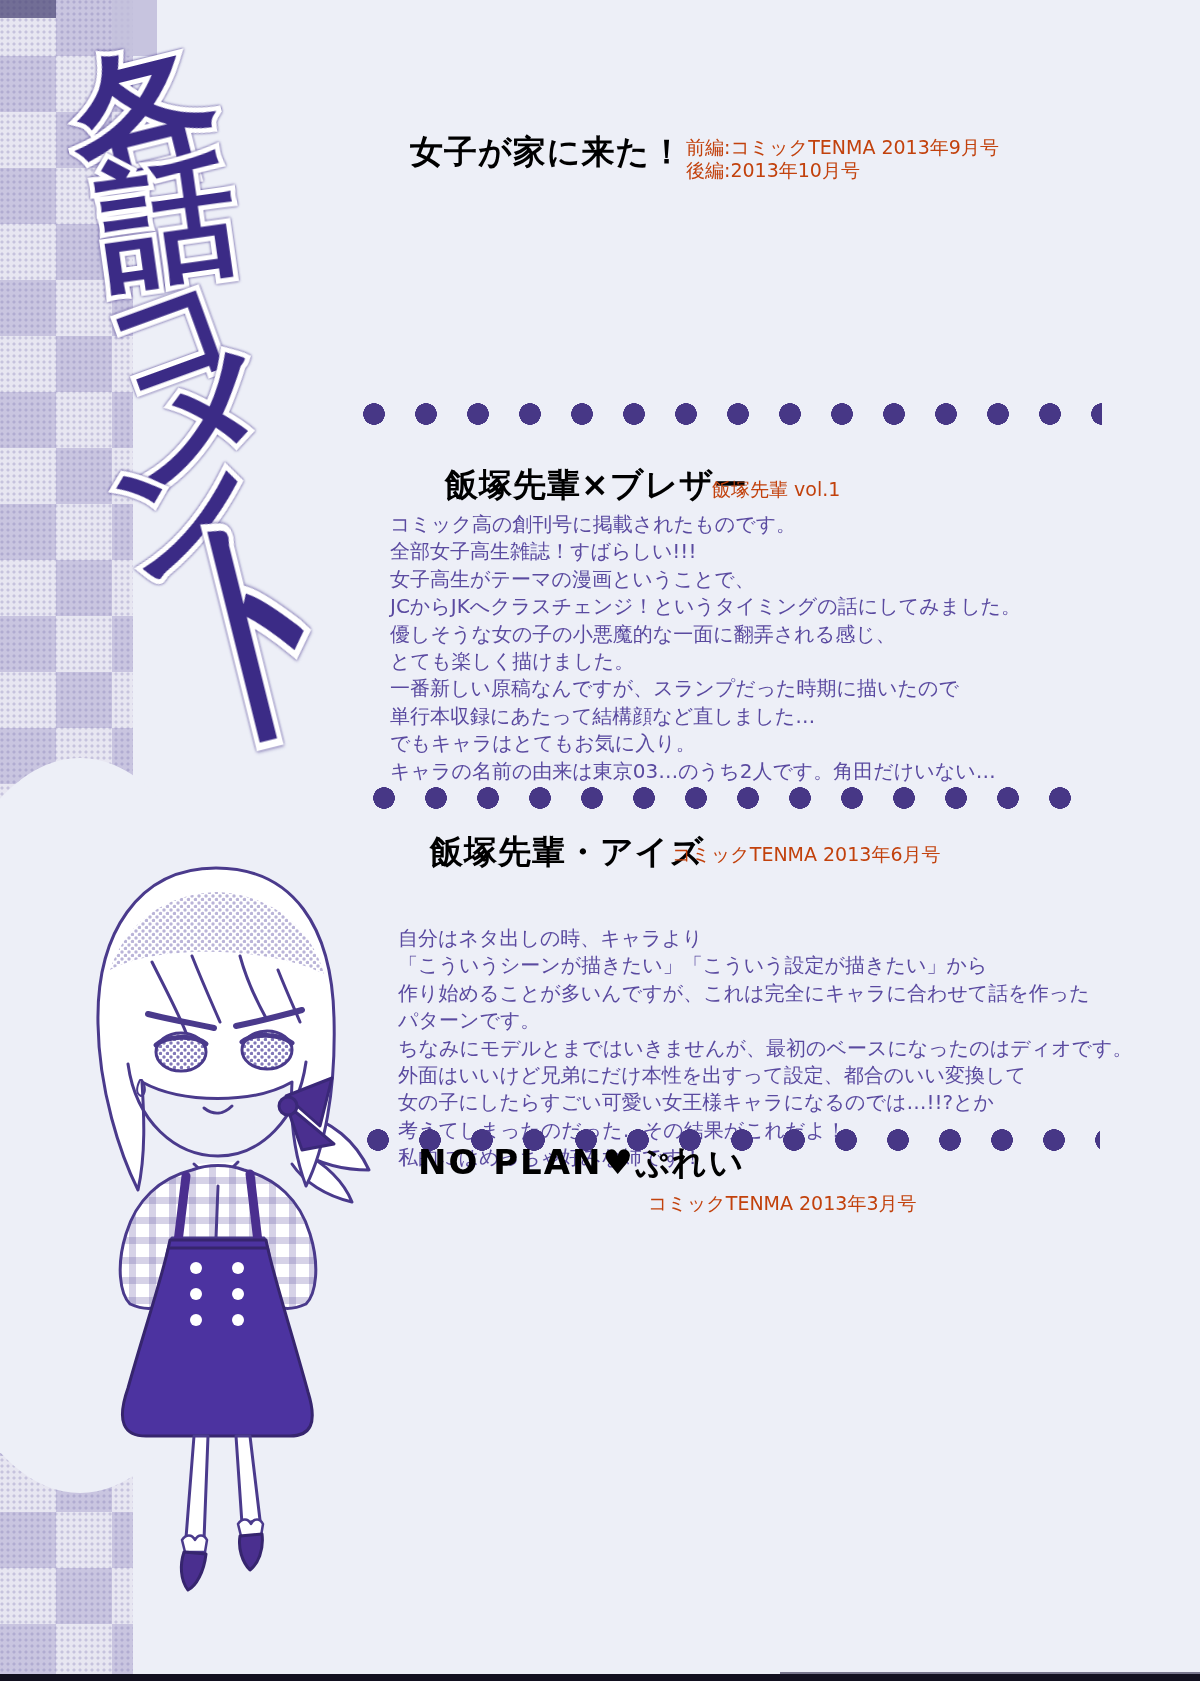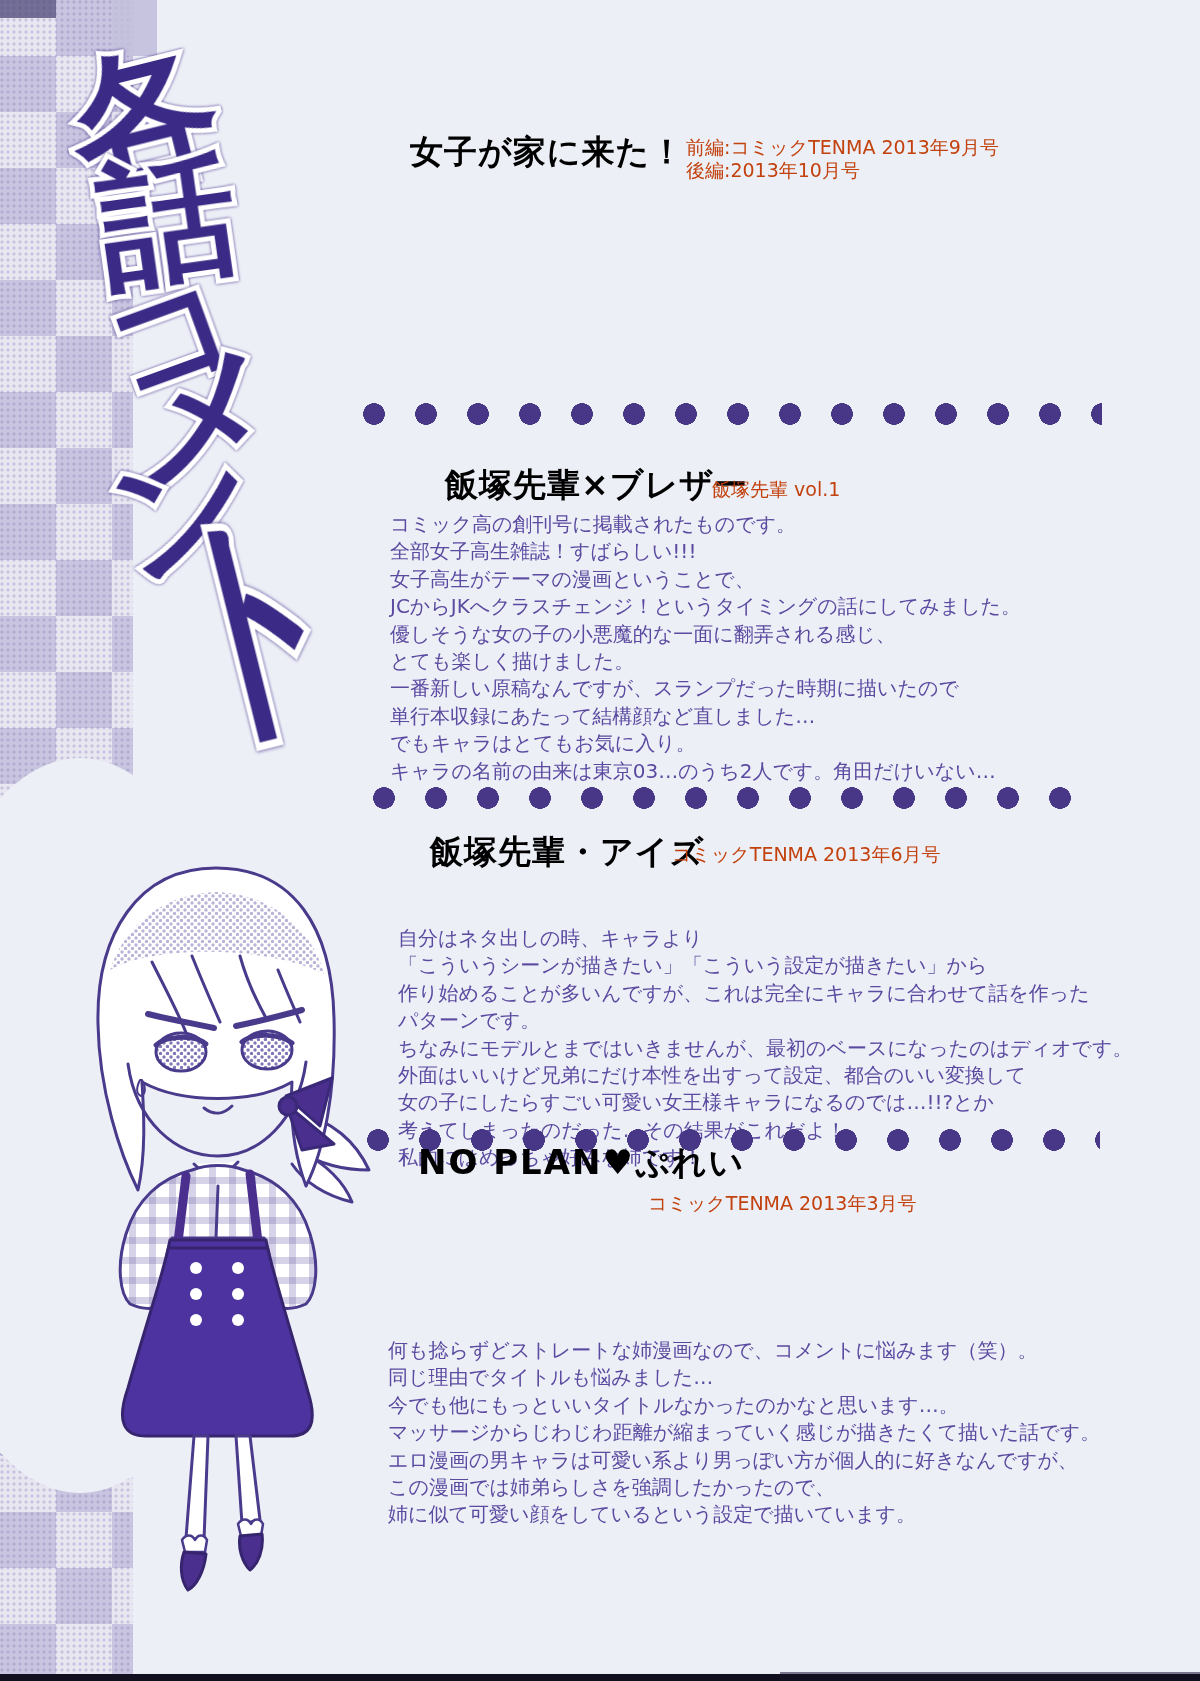--- a/index.html
+++ b/index.html
@@ -205,23 +205,16 @@
 女の子にしたらすごい可愛い女王様キャラになるのでは…!!?とか
 考えてしまったのだった…その結果がこれだよ！
 私的にはめっちゃ好みな姉です！</div>
 
   <div class="dots d2"></div>
 
   <div class="sec-title t3">NO PLAN♥ぷれい</div>
   <div class="sec-meta m3">
     <div>コミックTENMA 2013年3月号</div>
   </div>
-  <div class="sec-body b3">何も捻らずどストレートな姉漫画なので、コメントに悩みます（笑）。
-同じ理由でタイトルも悩みました…
-今でも他にもっといいタイトルなかったのかなと思います…。
-マッサージからじわじわ距離が縮まっていく感じが描きたくて描いた話です。
-エロ漫画の男キャラは可愛い系より男っぽい方が個人的に好きなんですが、
-この漫画では姉弟らしさを強調したかったので、
-姉に似て可愛い顔をしているという設定で描いています。</div>
 
   <div class="page-edge-r"></div>
   <div class="page-edge"></div>
 </div>
 
 </body></html>

